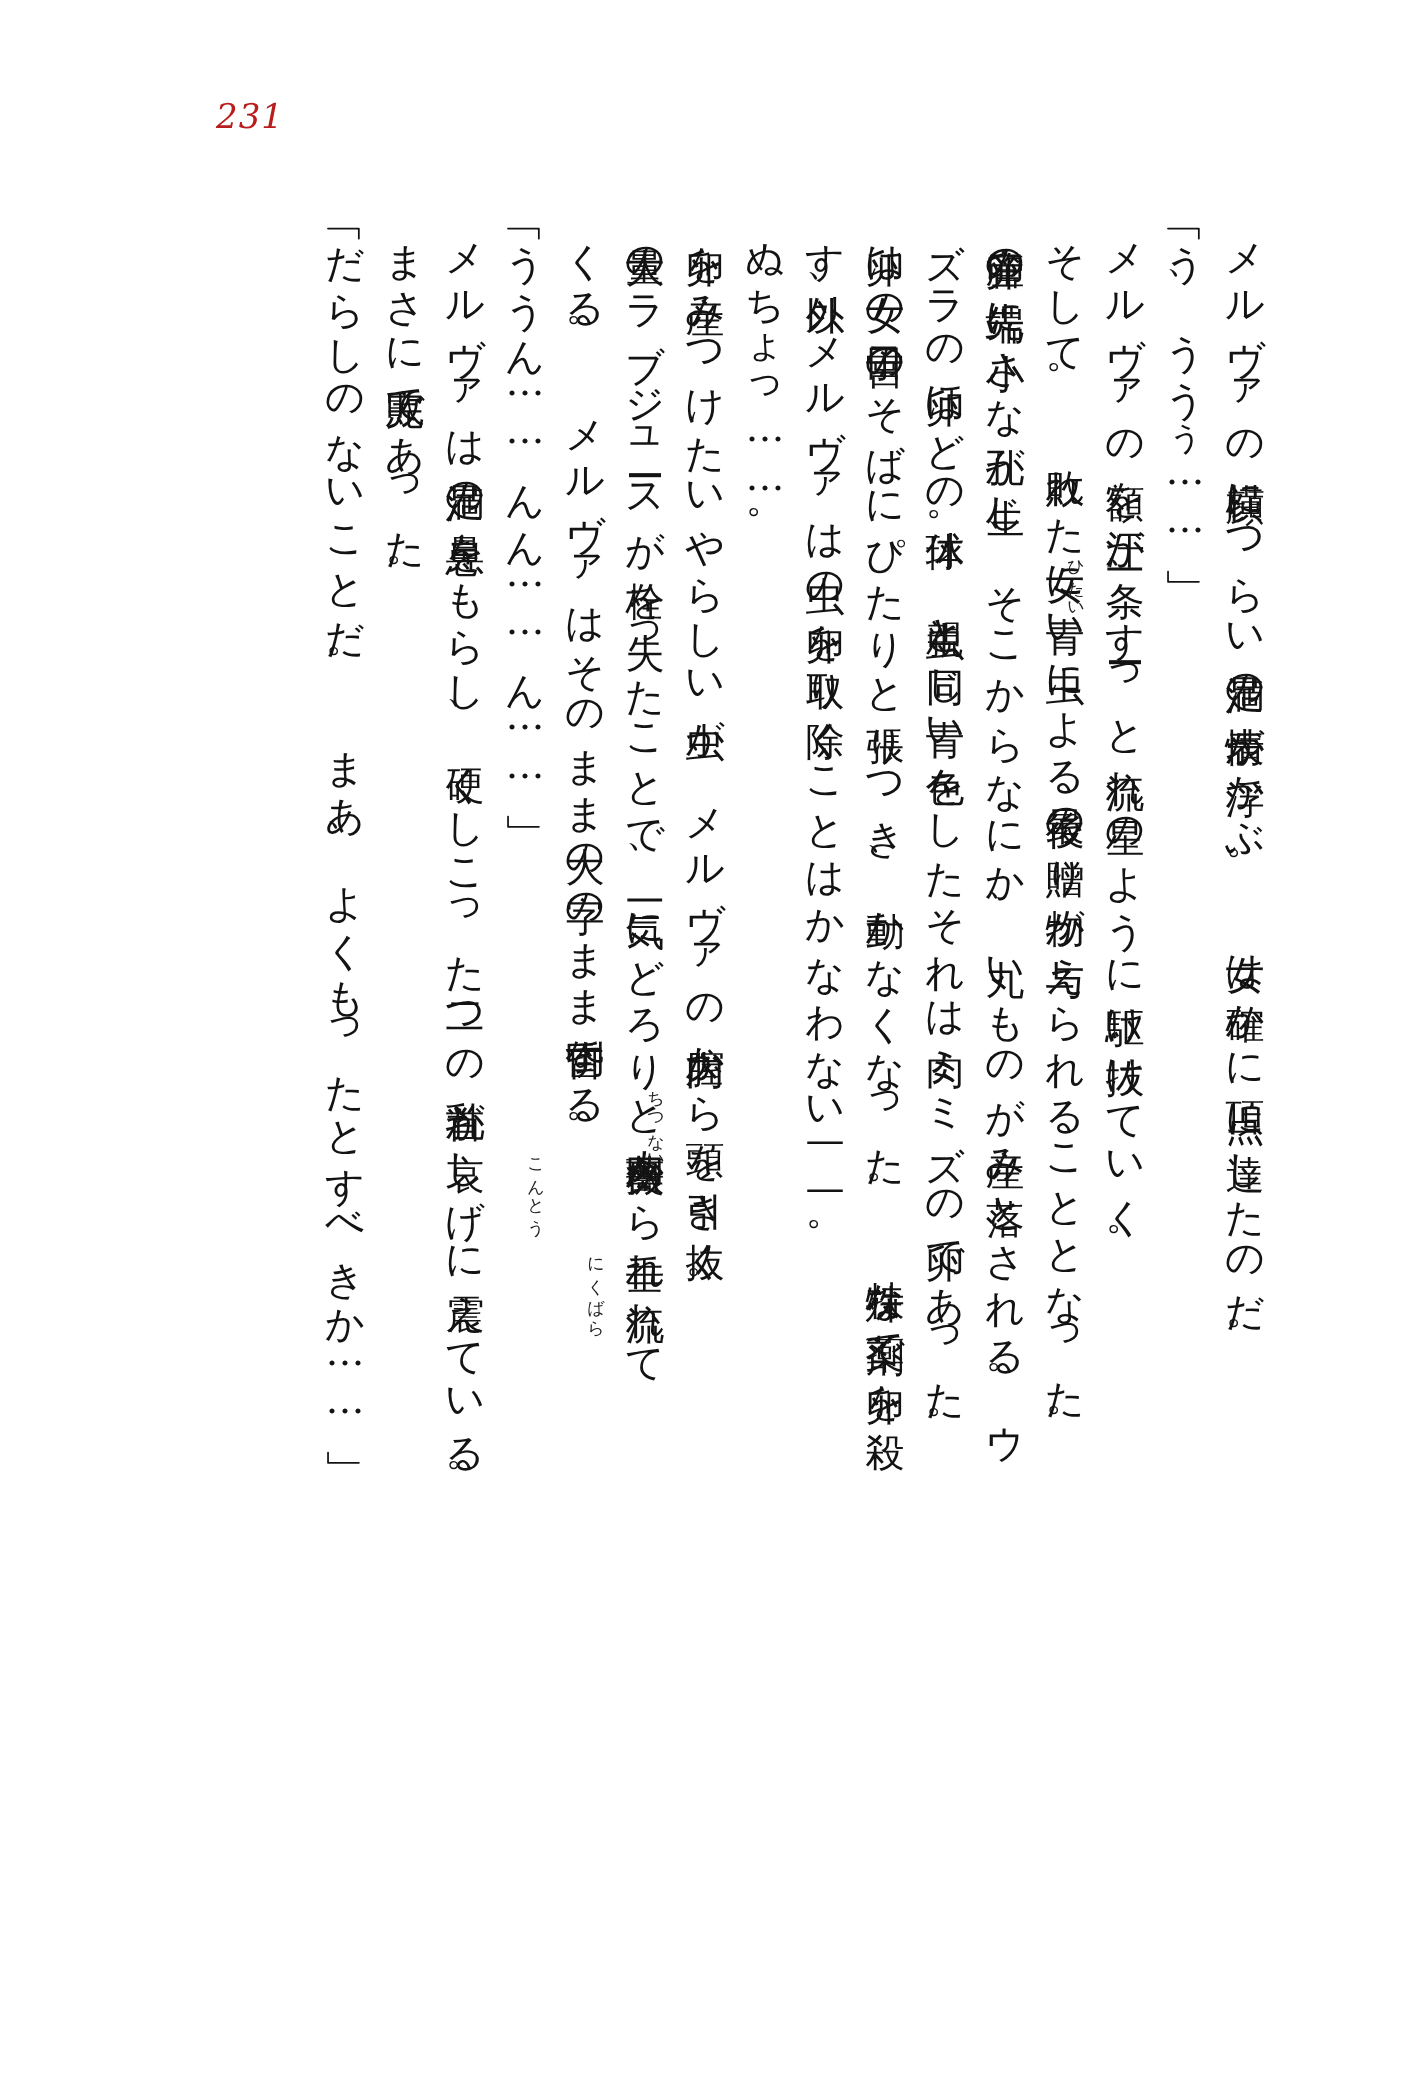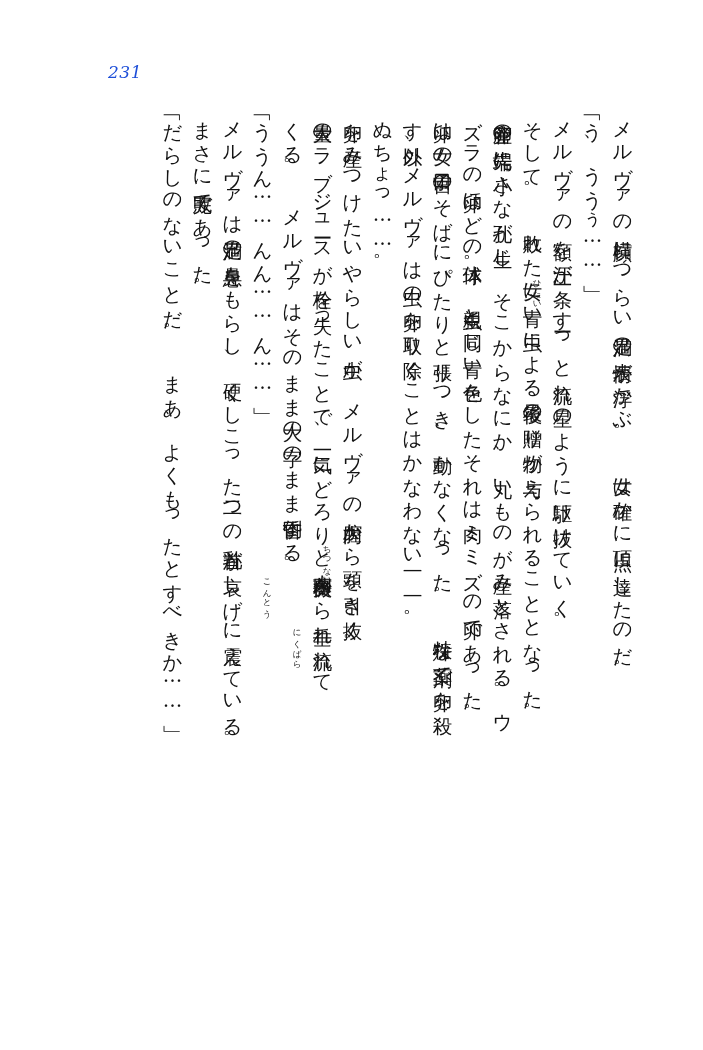--- a/index.html
+++ b/index.html
@@ -19,25 +19,25 @@
     position: relative;
     width: 703px;
     height: 1050px;
     background: #ffffff;
   }
 
   
   #page-number {
     position: absolute;
     left: 108px;
-    top: 62px;
+    top: 49px;
     font-size: 17px;
     font-style: italic;
     font-family: "DejaVu Serif", "Liberation Serif", serif;
-    color: #1d4ed8;
+    color: #b91c1c;
     letter-spacing: 0.5px;
   }
 
   
   #text-block {
     position: absolute;
     left: 72px;
     top: 108px;
     width: 560px;
     height: 830px;

